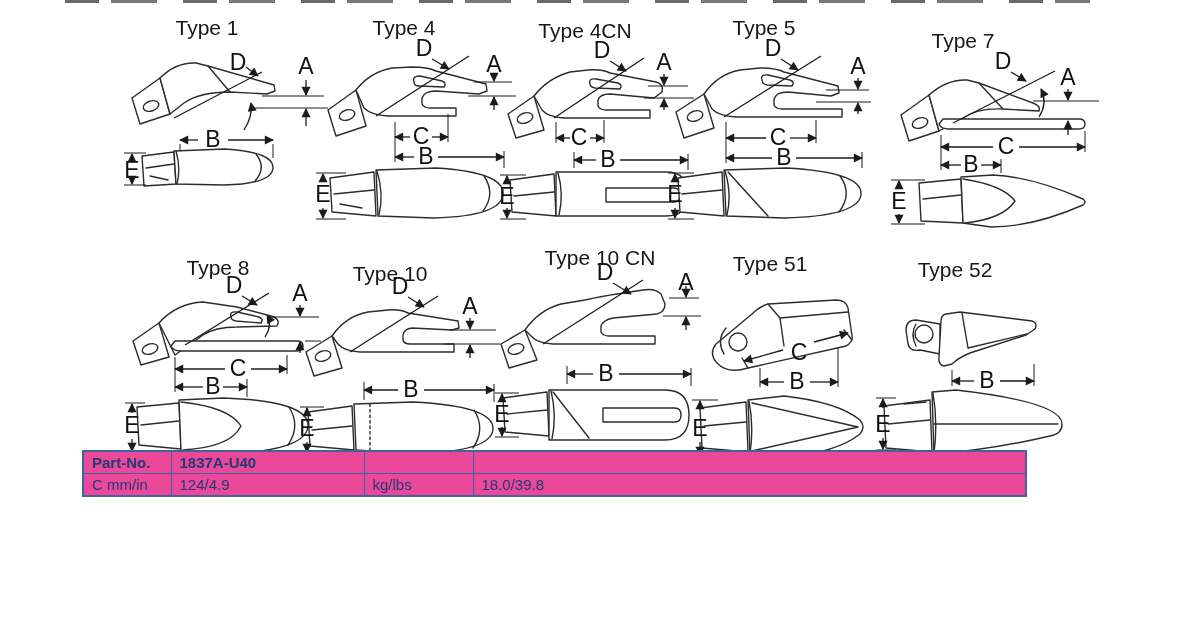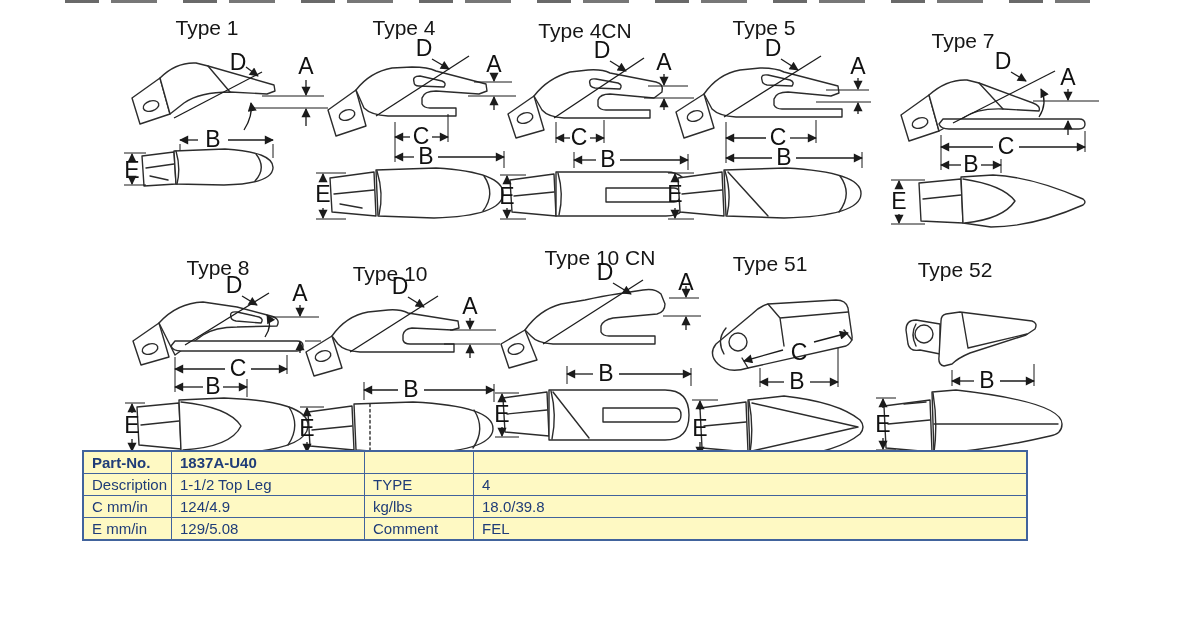--- a/index.html
+++ b/index.html
@@ -13,21 +13,21 @@
   .tile svg{display:block;}
   .ttl{font:21px "Liberation Sans",sans-serif;fill:#161616;}
   .dlab{font:23px "Liberation Sans",sans-serif;fill:#111;}
   .ln{fill:none;stroke:#2c2c2c;stroke-width:1.4;stroke-linejoin:round;stroke-linecap:round;}
   .fw{fill:#fff;stroke:#2c2c2c;stroke-width:1.4;stroke-linejoin:round;}
   .dim{fill:none;stroke:#1b1b1b;stroke-width:1.3;}
   .ext{fill:none;stroke:#1b1b1b;stroke-width:1;}
   .dash{stroke-dasharray:2.5,3;}
   
   #spec{position:absolute;left:82px;top:450px;border-collapse:collapse;table-layout:fixed;
-        font-size:15px;color:#1f3c78;background:#fef9c3;border:2px solid #41639c;}
+        font-size:15px;color:#1f3c78;background:#ec4899;border:2px solid #41639c;}
   #spec td{border:1px solid #41639c;height:21px;padding:0 4px 0 8px;white-space:nowrap;overflow:hidden;}
   #spec tr.hd td.b{font-weight:bold;}
   .c0{width:88px}.c1{width:193px}.c2{width:109px}.c3{width:553px}
 </style>
 </head>
 <body>
 
 <div id="page">
   <div class="topcrop"></div>
 
@@ -494,32 +494,20 @@
         <col class="c3">
       </colgroup>
     <tbody>
         <tr class="hd">
       <td class="b">Part-No.</td>
       <td class="b">1837A-U40</td>
       <td></td>
       <td></td>
     </tr>
     <tr>
-      <td>Description</td>
-      <td>1-1/2 Top Leg</td>
-      <td>TYPE</td>
-      <td>4</td>
-    </tr>
-    <tr>
       <td>C mm/in</td>
       <td>124/4.9</td>
       <td>kg/lbs</td>
       <td>18.0/39.8</td>
     </tr>
-    <tr>
-      <td>E mm/in</td>
-      <td>129/5.08</td>
-      <td>Comment</td>
-      <td>FEL</td>
-    </tr>
   </tbody>
     </table>
 </div>
 
 </body></html>

